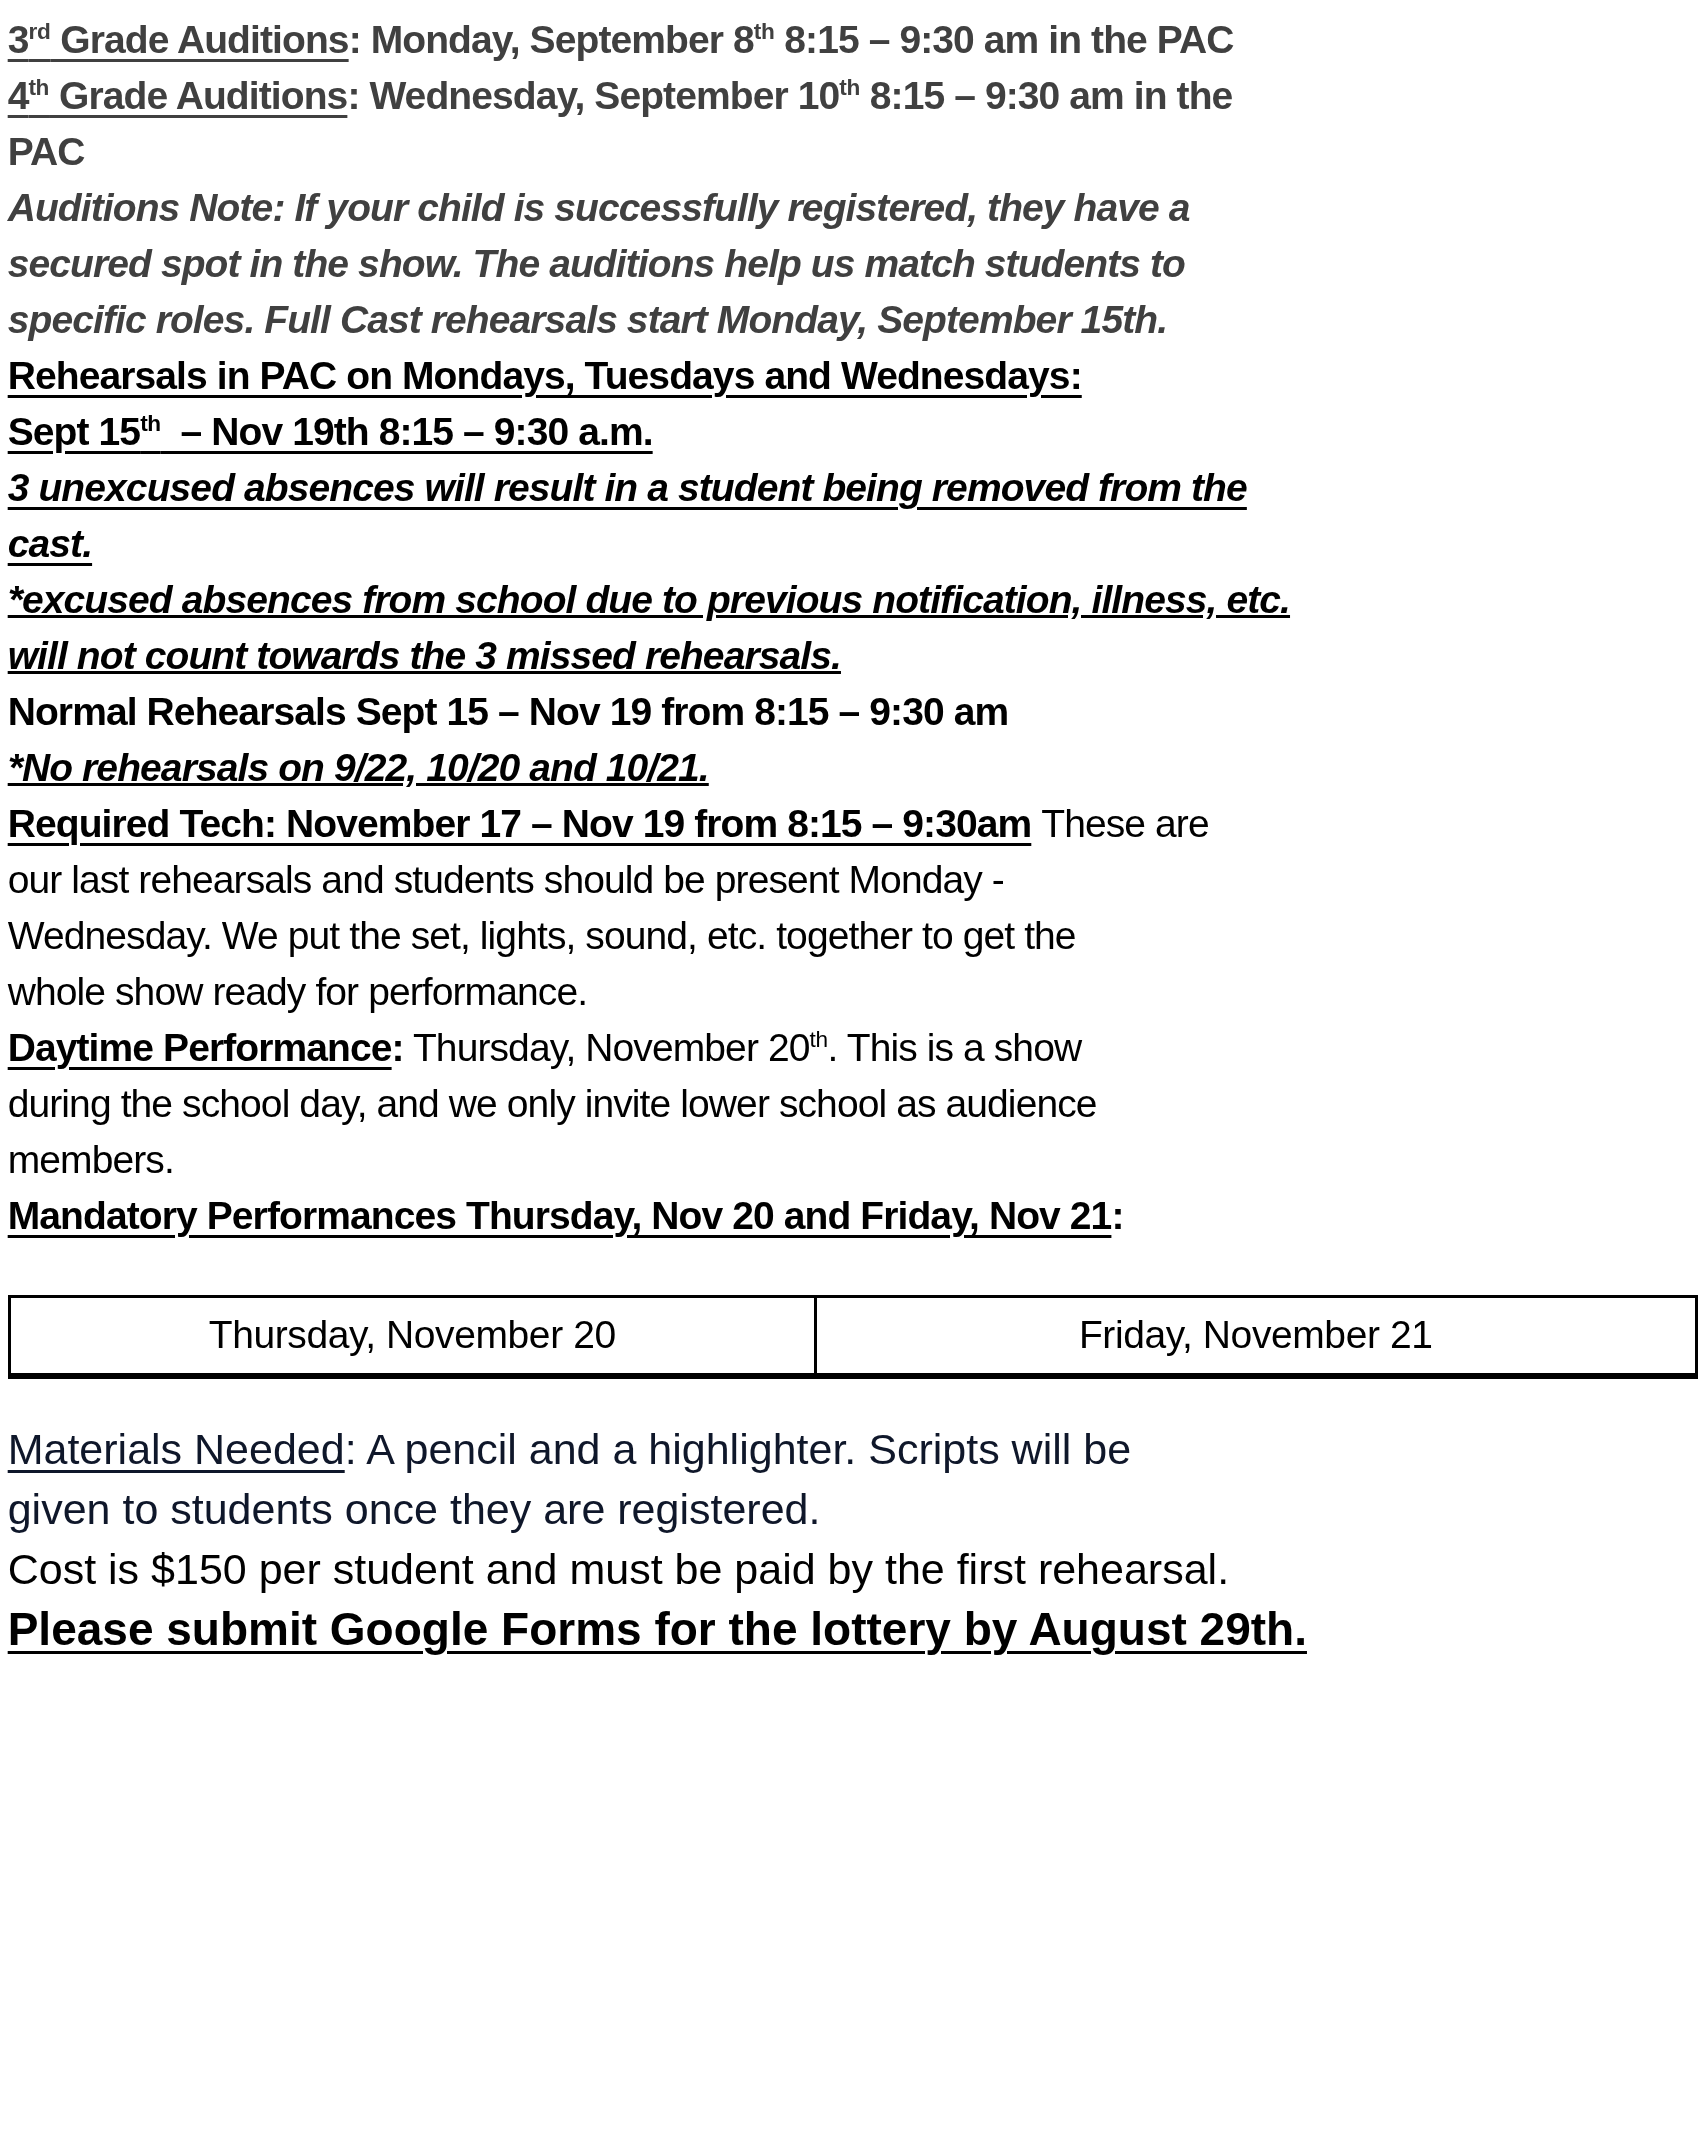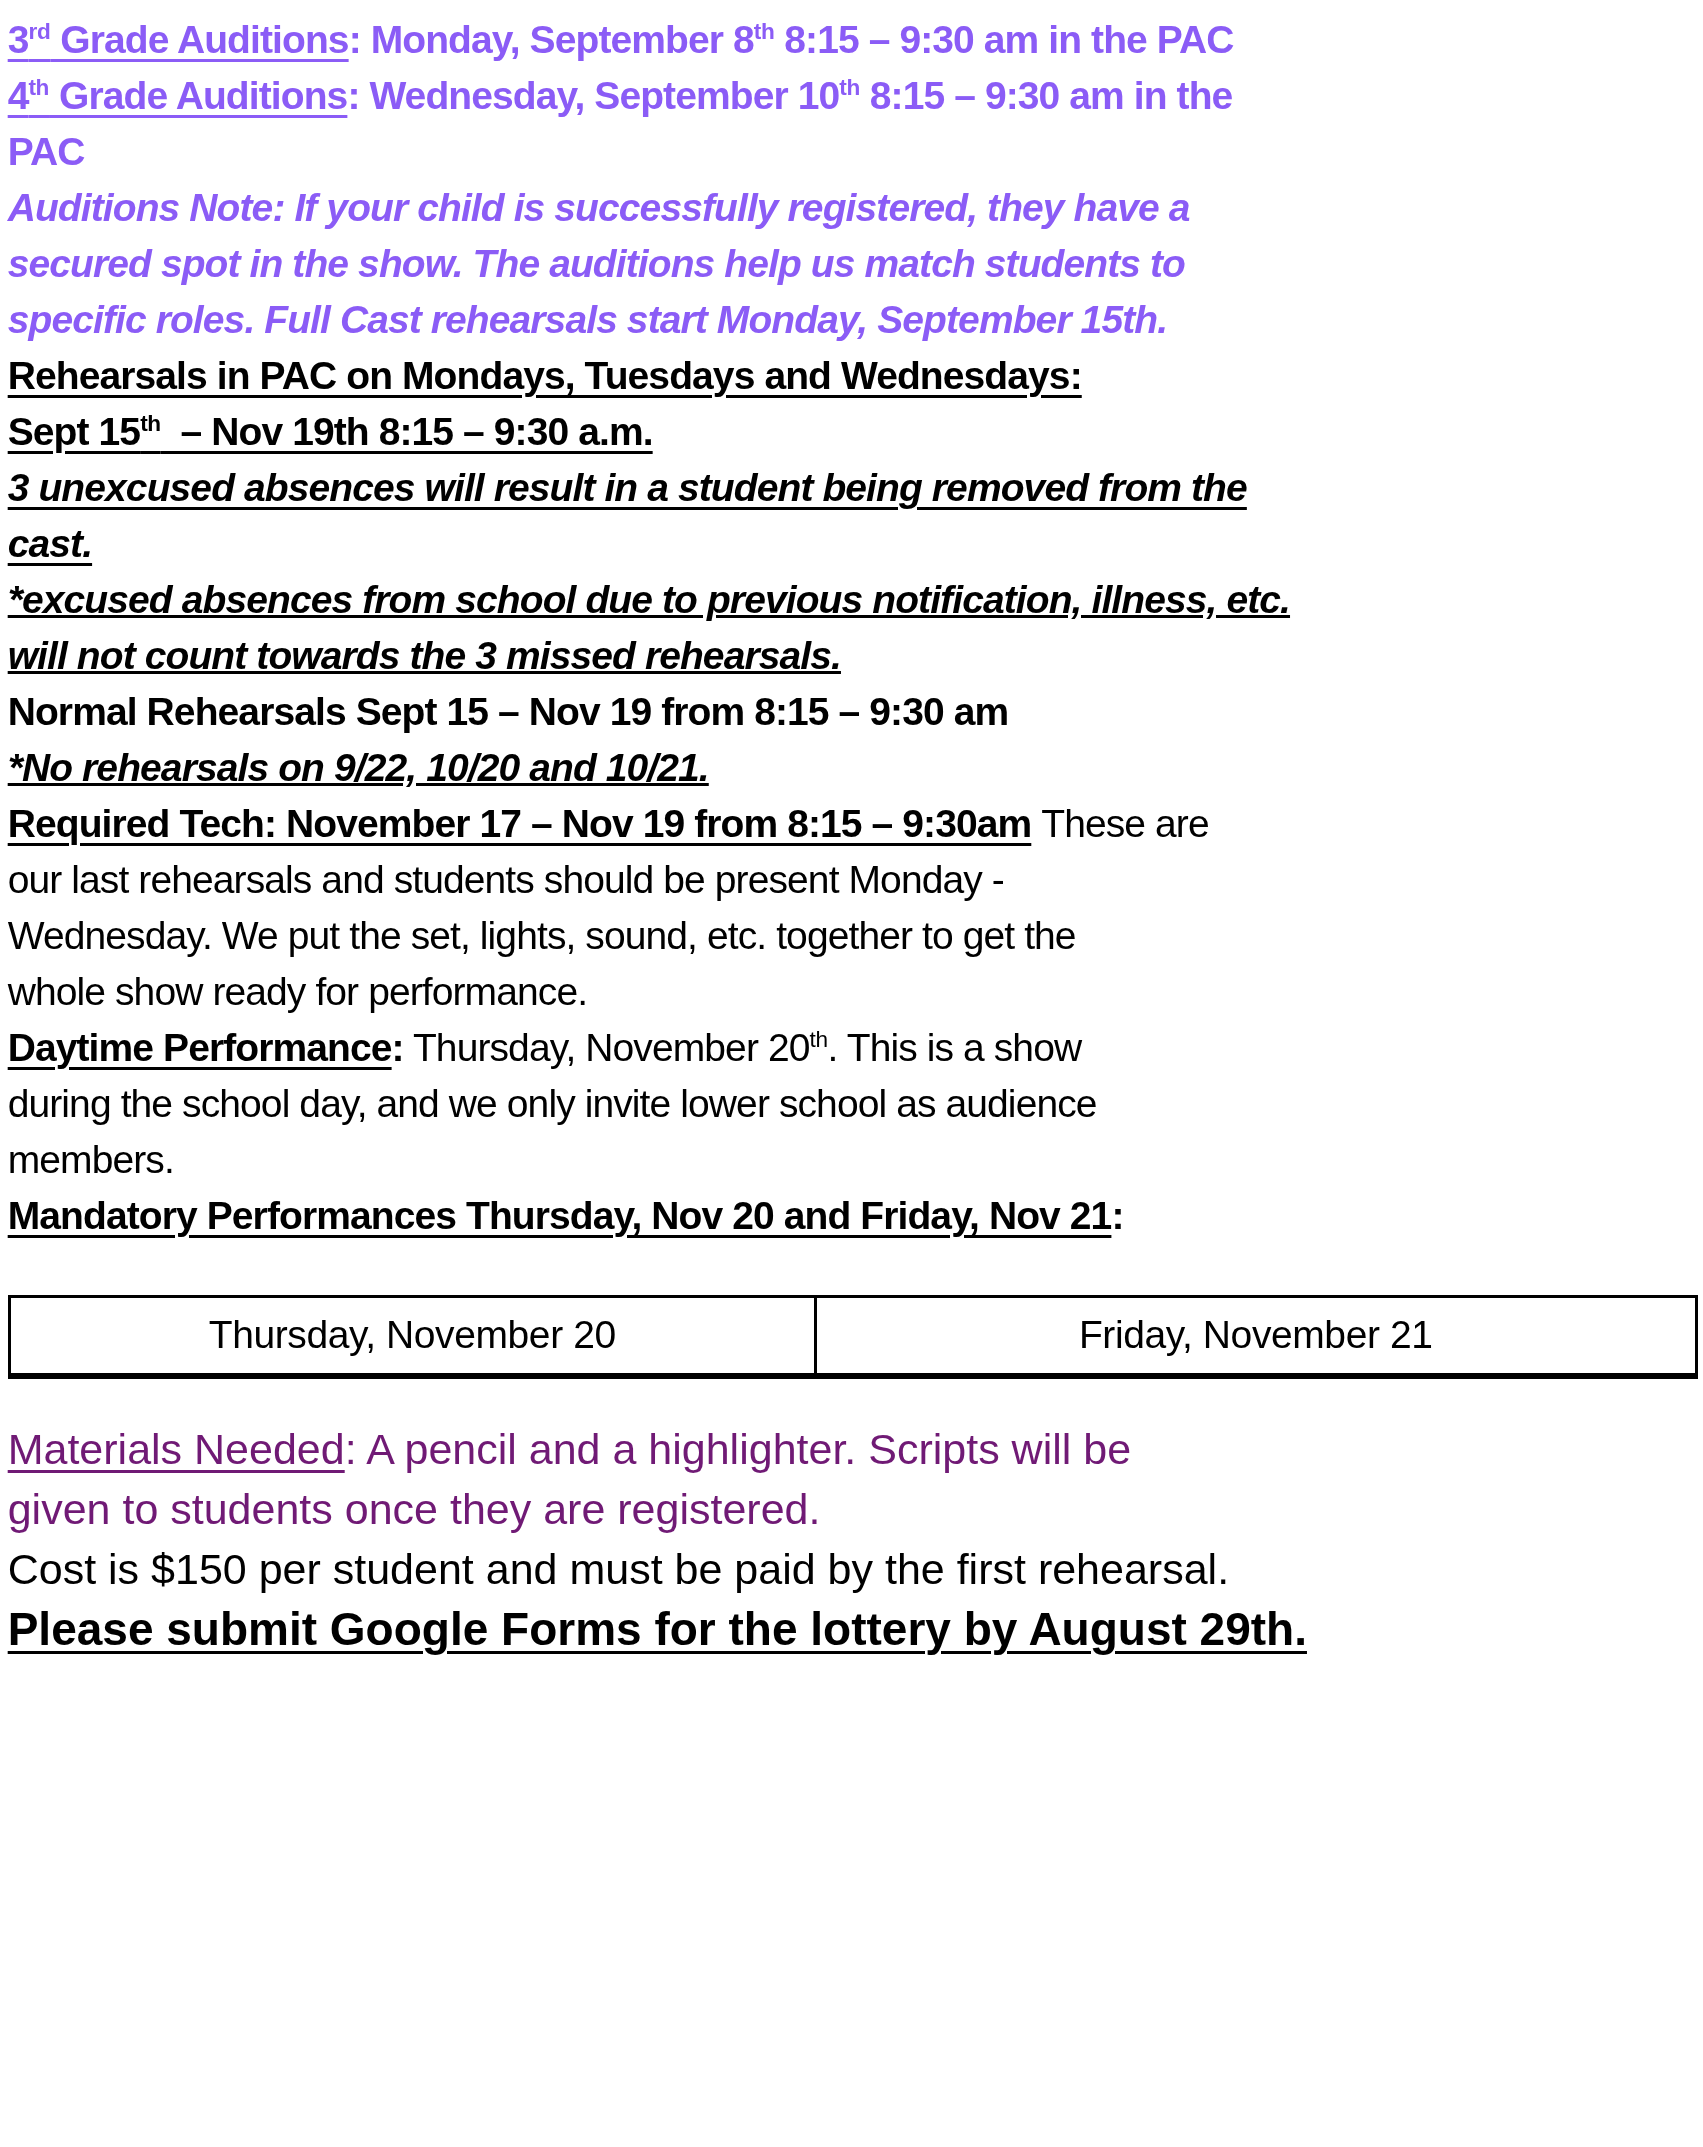--- a/index.html
+++ b/index.html
@@ -23,22 +23,22 @@
   }
   .block + .block { }
   .b { font-weight: 700; }
   .i { font-style: italic; }
   .m { font-style: italic; font-weight: 600; text-decoration: underline; }
   .u {
     text-decoration: underline;
     text-decoration-thickness: 2.6px;
     text-underline-offset: 6px;
   }
-  .red-dark  { color: #8b5cf6; }
-  .red-bright{ color: #701a75; margin-top: 40px; }
+  .red-dark  { color: #404040; }
+  .red-bright{ color: #0f172a; margin-top: 40px; }
   .lg { font-size: 43px; line-height: 60px; letter-spacing: 0; }
   .xl { font-size: 46px; }
   sup {
     font-size: 0.58em;
     line-height: 0;
     vertical-align: super;
     letter-spacing: -0.4px;
   }
   table.performances {
     border-collapse: collapse;

